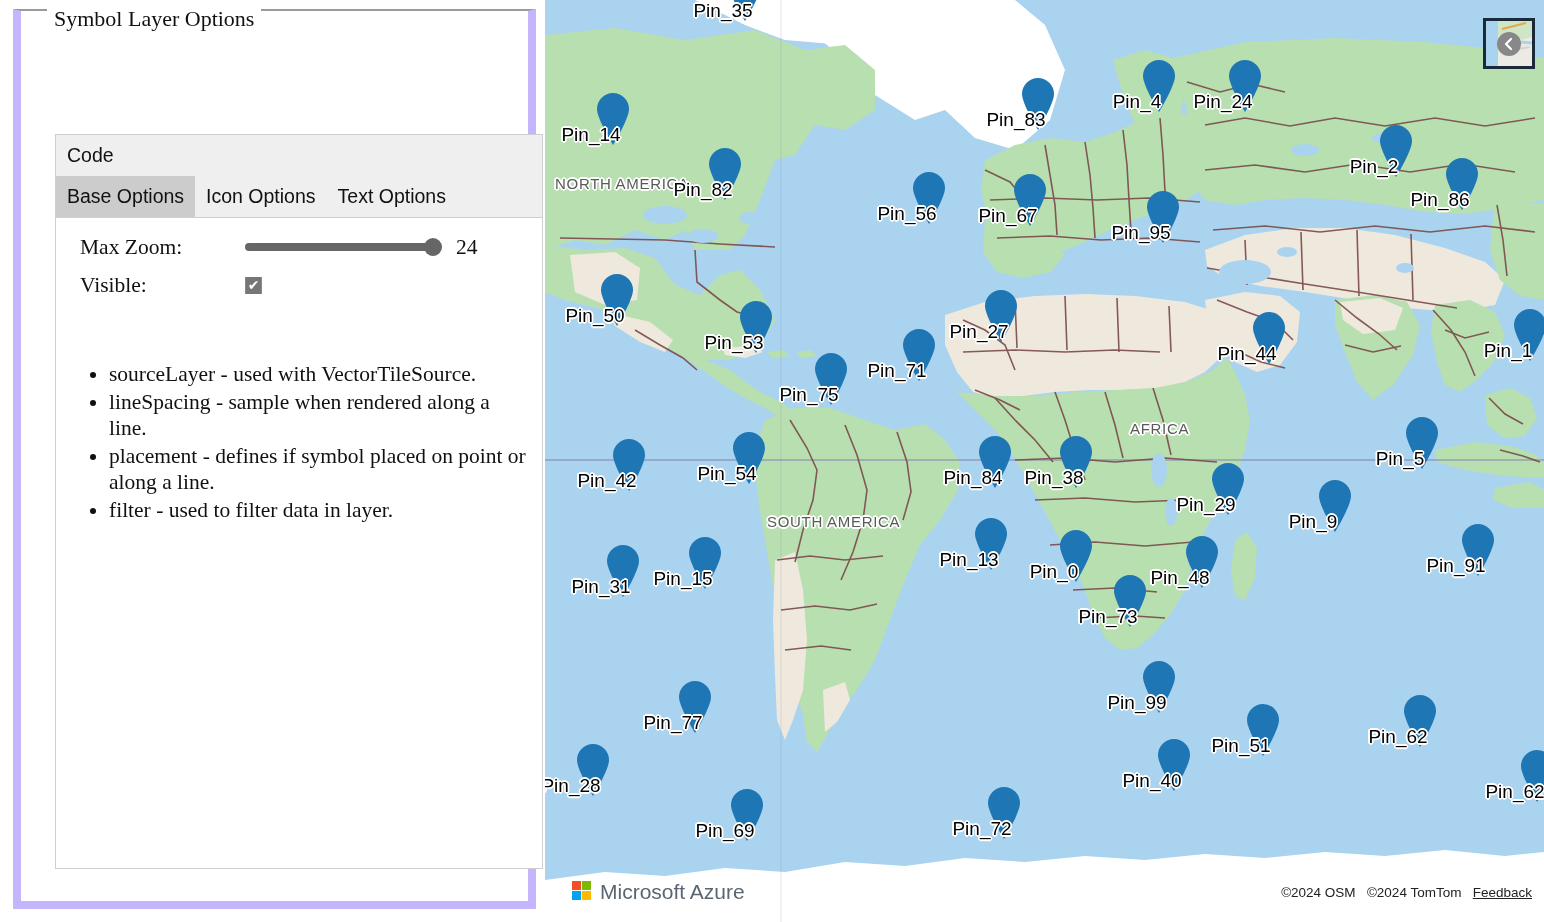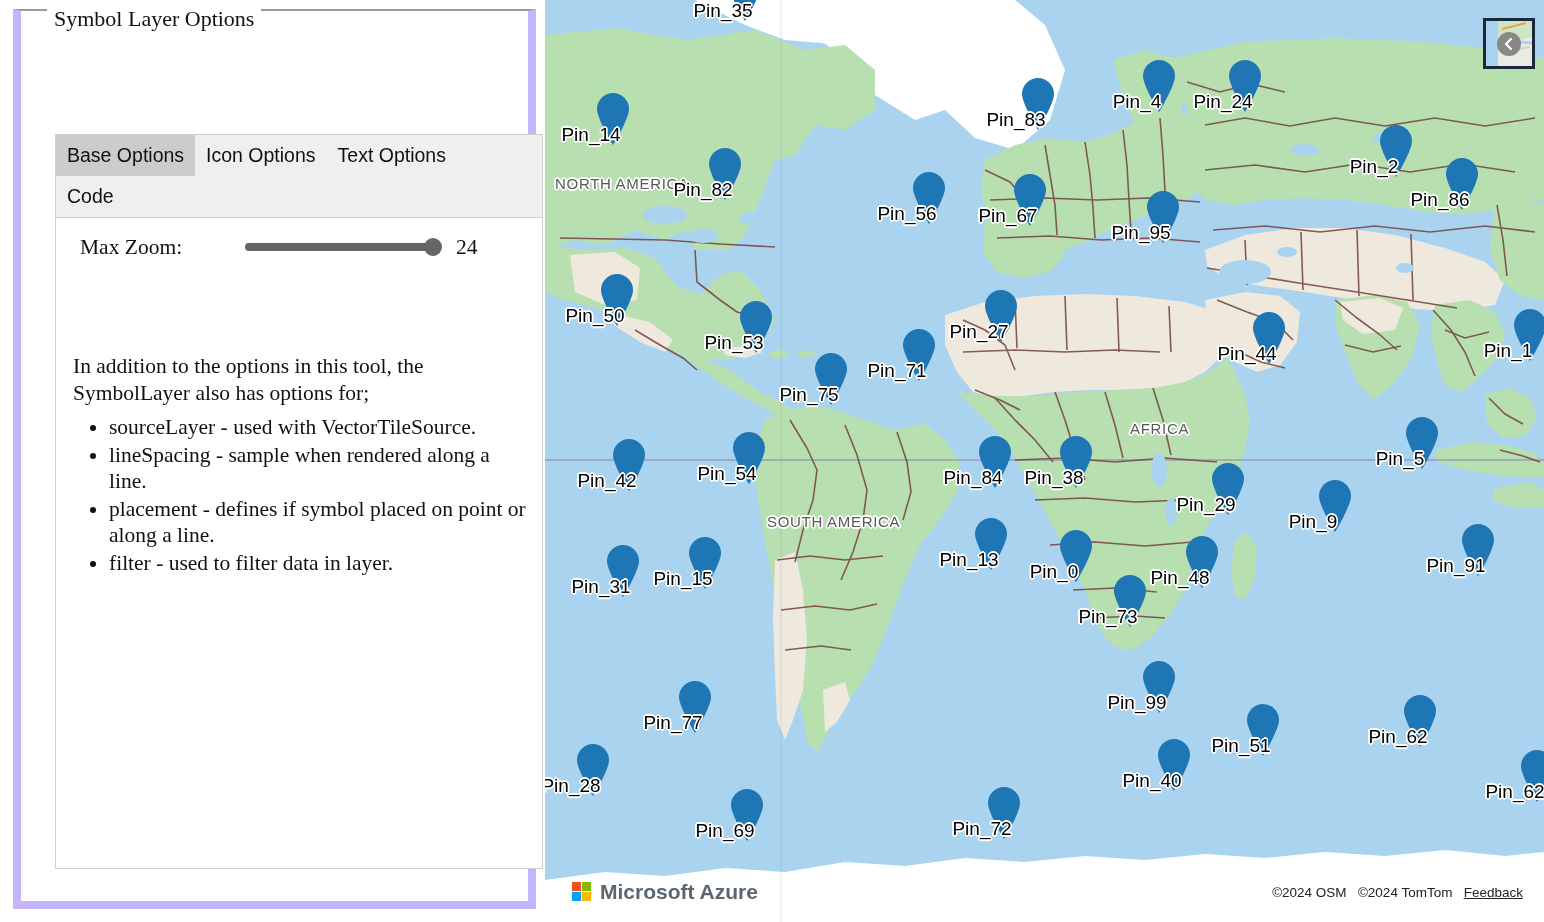--- a/index.html
+++ b/index.html
@@ -126,27 +126,27 @@
     background:#e9eae6;overflow:hidden;
   }
   #style-btn .thumbimg{position:absolute;left:0;top:0;width:100%;height:100%;}
   #style-btn .circ{
     position:absolute;left:50%;top:50%;width:24px;height:24px;
     margin-left:-12px;margin-top:-12px;border-radius:50%;
     background:#888888;display:flex;align-items:center;justify-content:center;
   }
   #style-btn .circ svg{display:block;}
   .attrib{
-    position:absolute;right:21px;bottom:22px;
+    position:absolute;right:12px;bottom:22px;
     font-family:"Liberation Sans", sans-serif;font-size:13.5px;color:#222;
     white-space:nowrap;
   }
   .attrib .fb{text-decoration:underline;cursor:pointer;}
   .azure-logo{
-    position:absolute;left:27px;bottom:20px;display:flex;align-items:center;font-weight:bold;
+    position:absolute;left:27px;bottom:20px;display:flex;
   }
   .azure-logo .sq{
     width:19px;height:19px;display:grid;
     grid-template-columns:9px 9px;grid-template-rows:9px 9px;gap:1px;
   }
   .azure-logo .sq i{display:block;}
   .azure-logo .txt{
     margin-left:9px;font-family:"Liberation Sans", sans-serif;
     font-size:21px;color:#5b6670;line-height:21px;
   }
@@ -158,47 +158,52 @@
 
   <div id="left-panel">
     <div class="fieldset">
       <div class="legend">Symbol Layer Options</div>
 
 
       <div class="inner-box">
 
         <div class="tabstrip">
           <div class="tabrow">
+            <div class="tab">Code</div>
+          </div>
+          <div class="tabrow">
             <div class="tab active">Base Options</div>
             <div class="tab">Icon Options</div>
             <div class="tab">Text Options</div>
-          </div>
-          <div class="tabrow">
-            <div class="tab">Code</div>
           </div>
         </div>
 
         <div class="controls">
 
 
           <div class="ctl-row">
             <div class="ctl-label">Max Zoom:</div>
             <div class="slider">
               <div class="track"></div>
               <div class="fill" style="width:188px;"></div>
               <div class="thumb" style="left:179px;"></div>
             </div>
             <div class="ctl-value">24</div>
           </div>
 
+          <div class="ctl-row">
+            <div class="ctl-label">Visible:</div>
+            <div class="checkbox">
+              <span class="mark">✔</span>
+            </div>
+          </div>
 
         </div>
 
         <div class="body-text">
-          <p>In addition to the options in this tool, the SymbolLayer also has options for;</p>
           <ul>
             <li>sourceLayer - used with VectorTileSource.</li>
             <li>lineSpacing - sample when rendered along a line.</li>
             <li>placement - defines if symbol placed on point or along a line.</li>
             <li>filter - used to filter data in layer.</li>
           </ul>
         </div>
 
       </div>
     </div>

